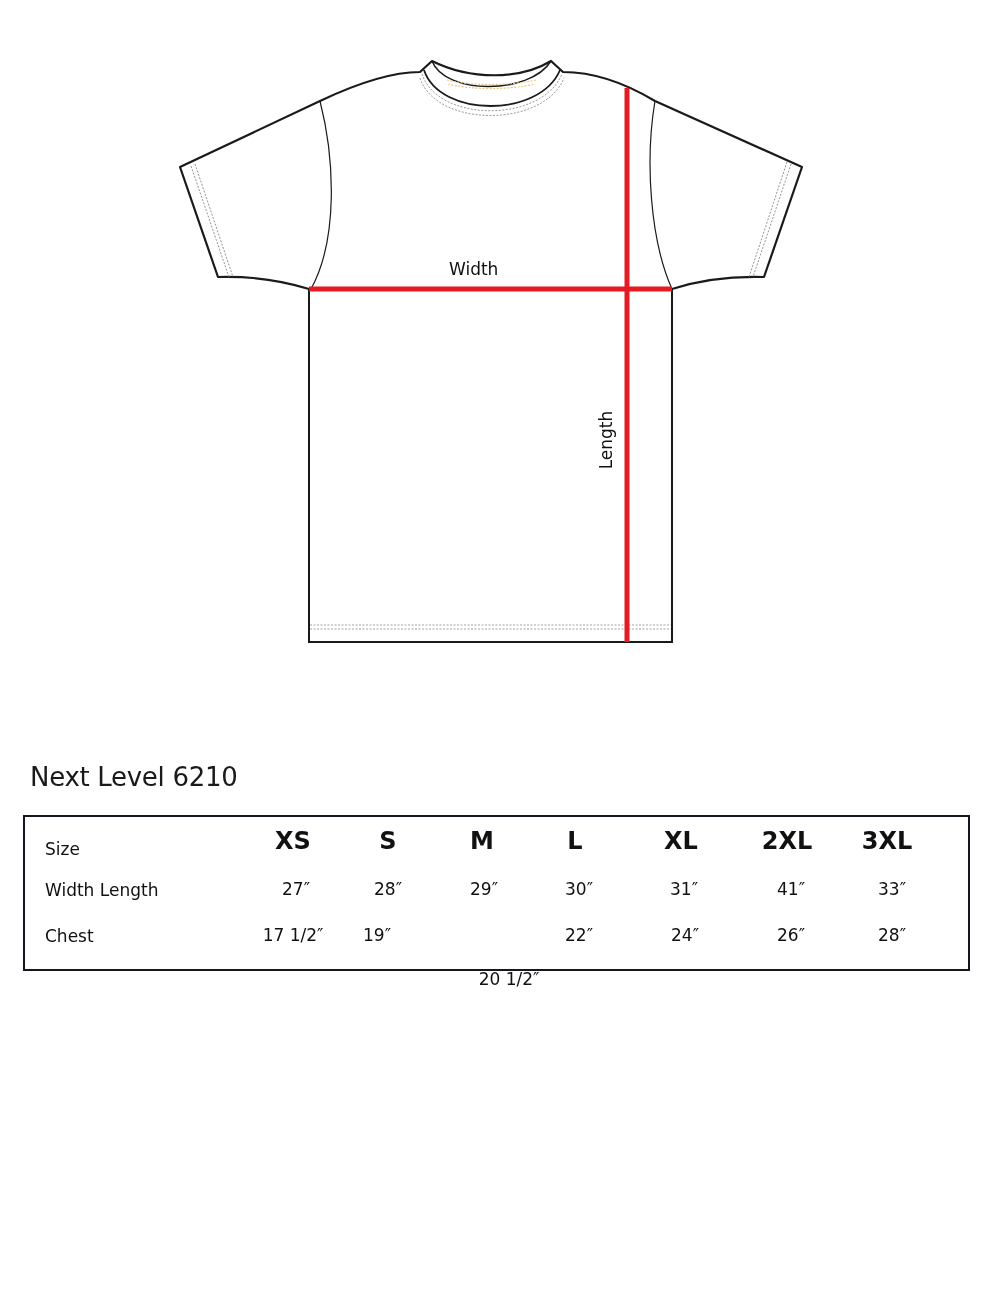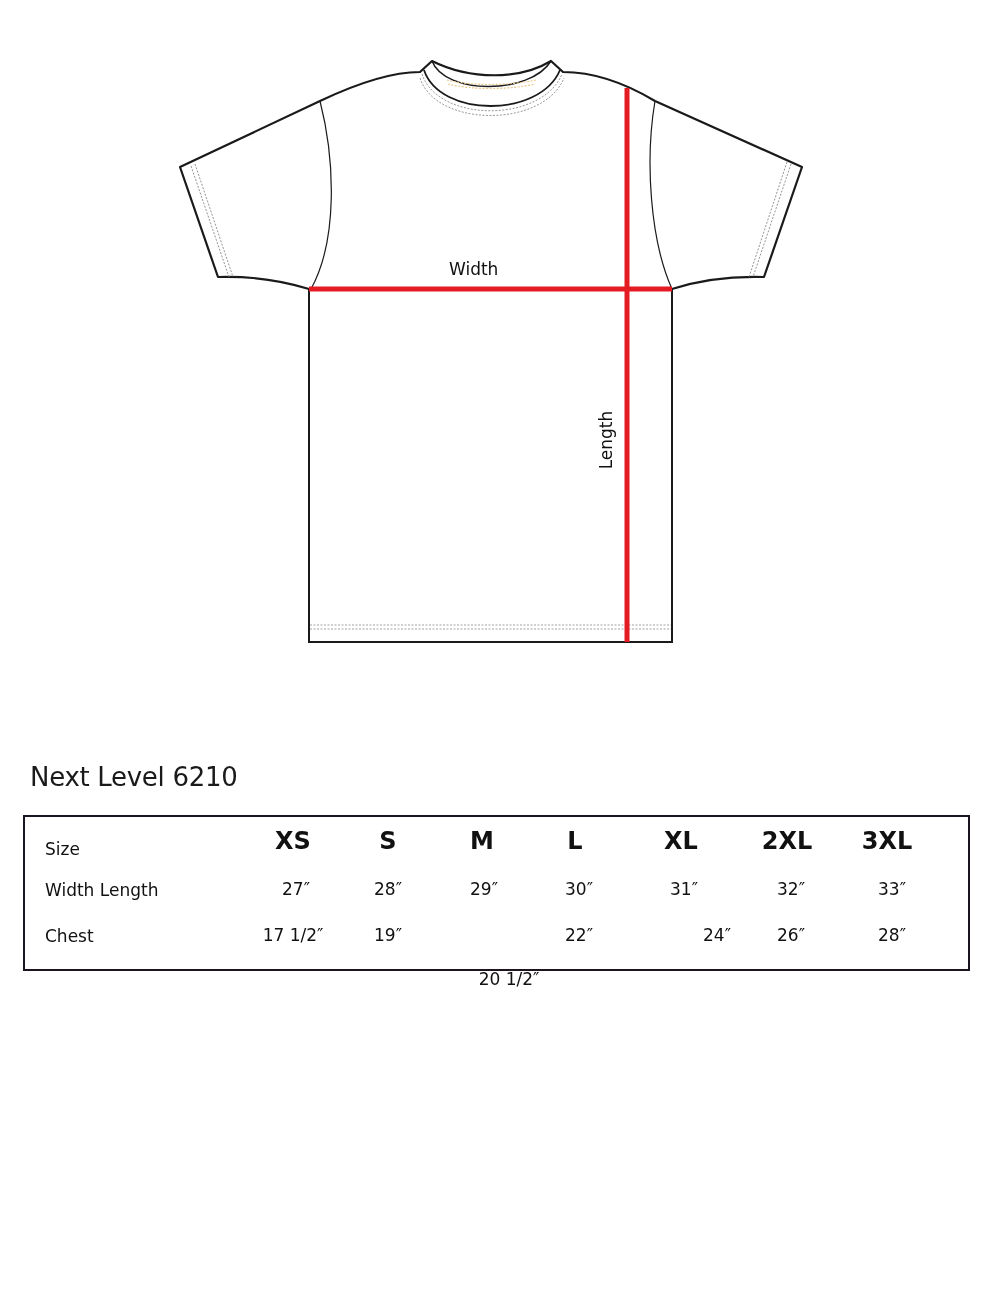--- a/index.html
+++ b/index.html
@@ -67,23 +67,23 @@
   <div class="cell size-head" style="left:550px; top:10px;">L</div>
   <div class="cell size-head" style="left:656px; top:10px;">XL</div>
   <div class="cell size-head" style="left:762px; top:10px;">2XL</div>
   <div class="cell size-head" style="left:862px; top:10px;">3XL</div>
 
   <div class="cell val" style="left:271px; top:62px;">27″</div>
   <div class="cell val" style="left:363px; top:62px;">28″</div>
   <div class="cell val" style="left:459px; top:62px;">29″</div>
   <div class="cell val" style="left:554px; top:62px;">30″</div>
   <div class="cell val" style="left:659px; top:62px;">31″</div>
-  <div class="cell val" style="left:766px; top:62px;">32″</div>
+  <div class="cell val" style="left:766px; top:62px;">41″</div>
   <div class="cell val" style="left:867px; top:62px;">33″</div>
 
   <div class="cell val" style="left:268px; top:108px;">17 1/2″</div>
-  <div class="cell val" style="left:363px; top:108px;">19″</div>
+  <div class="cell val" style="left:352px; top:108px;">19″</div>
   <div class="cell val" style="left:484px; top:108px;margin-top:44px;">20 1/2″</div>
   <div class="cell val" style="left:554px; top:108px;">22″</div>
-  <div class="cell val" style="left:660px; top:108px;margin-left:32px;">24″</div>
+  <div class="cell val" style="left:660px; top:108px;">24″</div>
   <div class="cell val" style="left:766px; top:108px;">26″</div>
   <div class="cell val" style="left:867px; top:108px;">28″</div>
 </div>
 
 </body></html>

